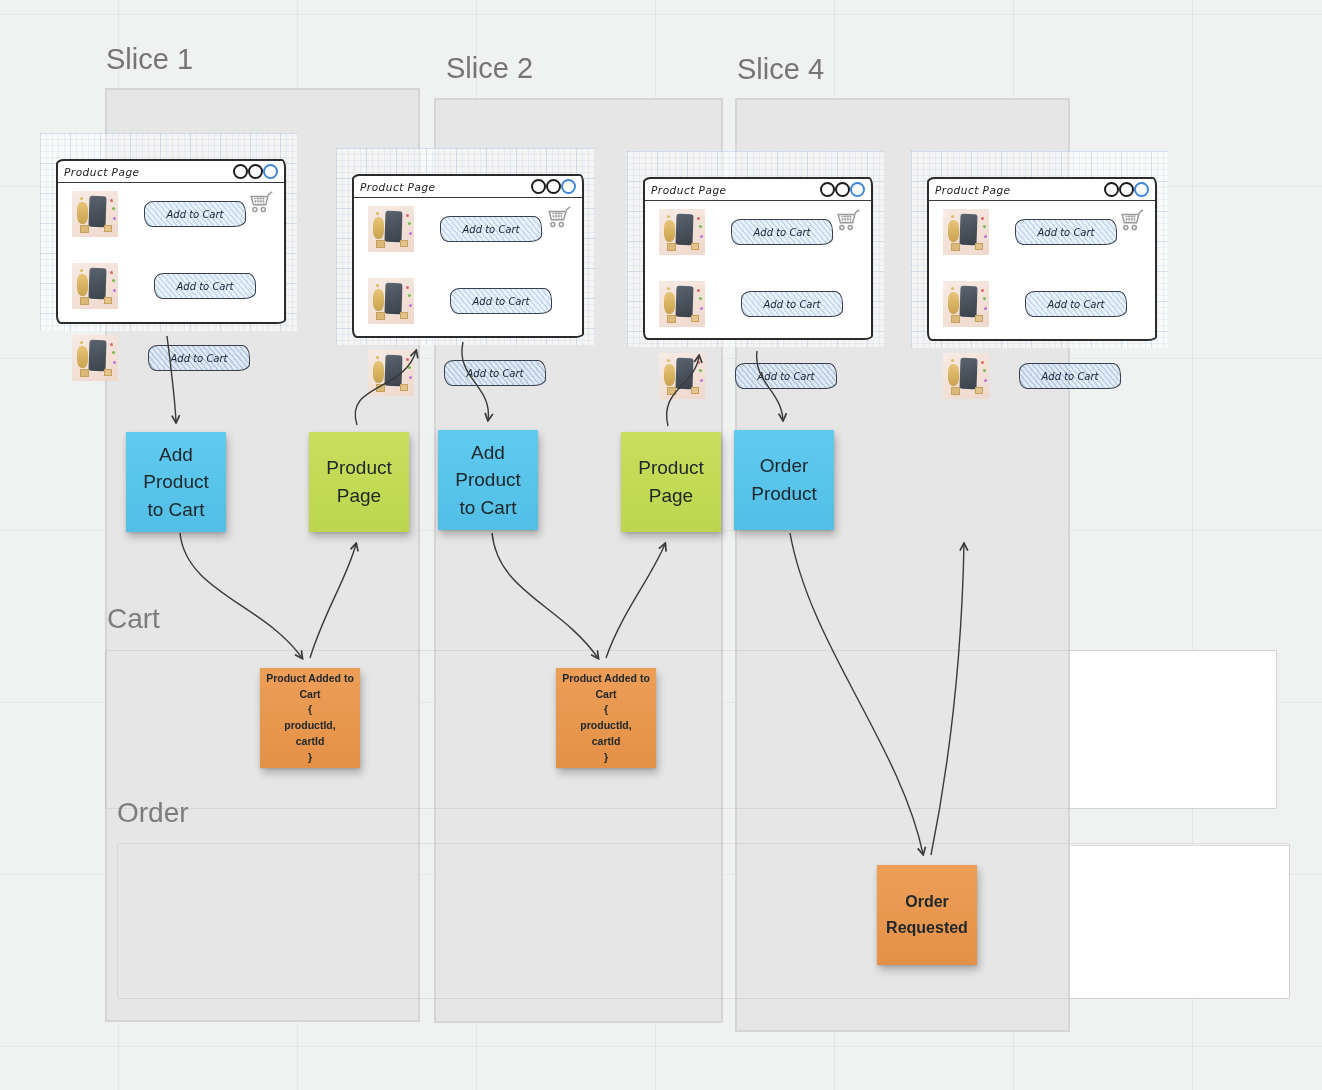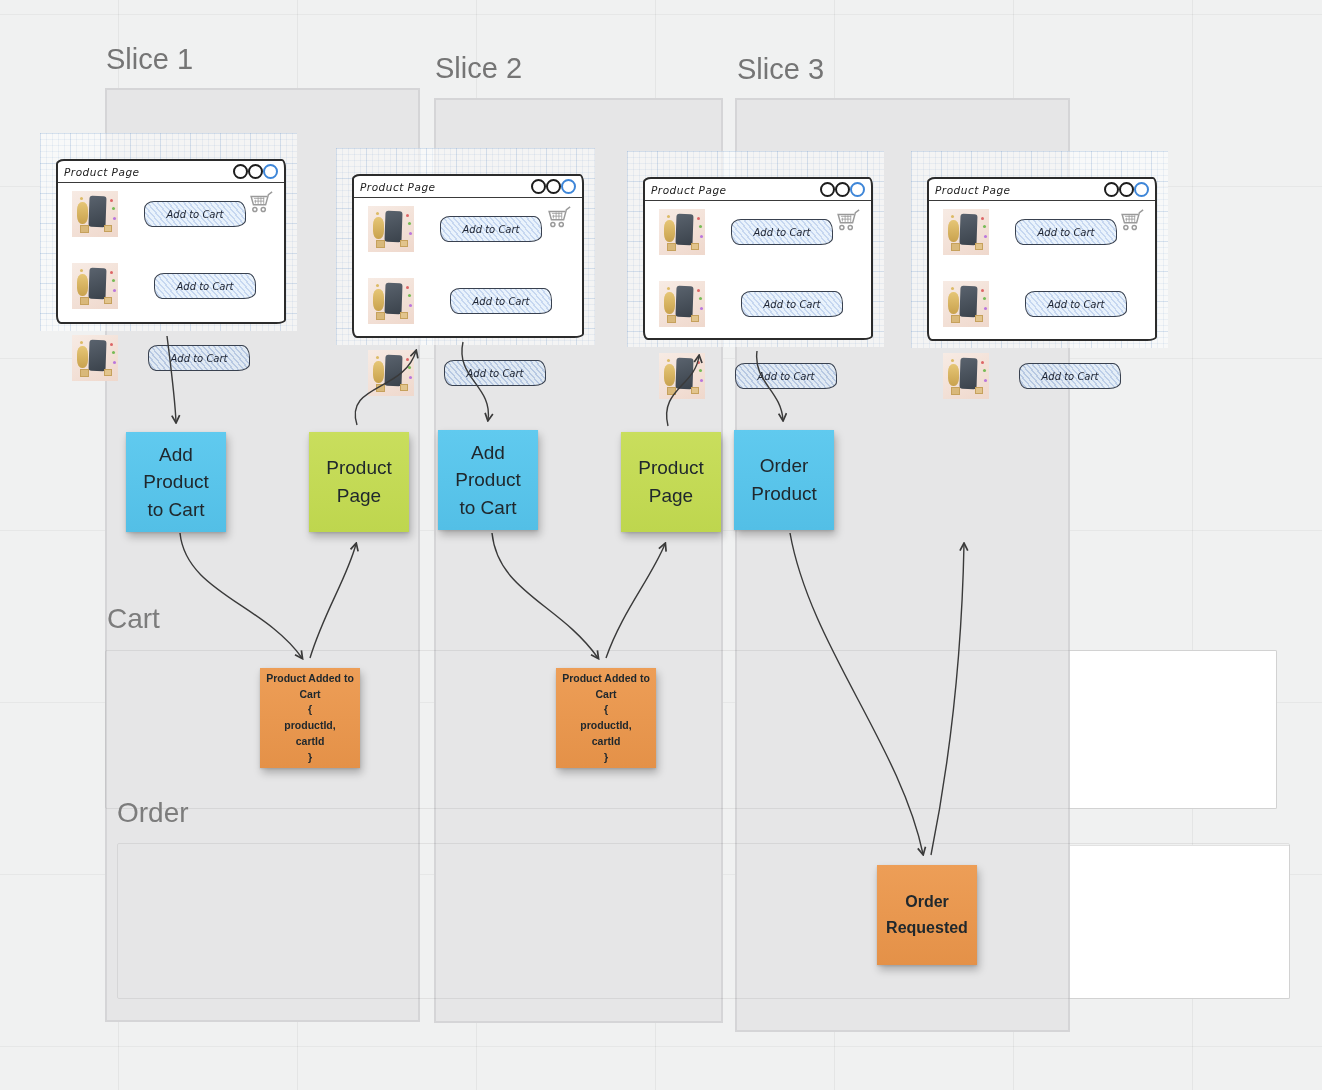--- a/index.html
+++ b/index.html
@@ -93,22 +93,22 @@
   <div class="lane-white" style="left:1069px;top:845px;width:219px;height:152px"></div>
 
   <div class="slice" style="left:105px;top:88px;width:315px;height:934px"></div>
   <div class="slice" style="left:434px;top:98px;width:289px;height:925px"></div>
   <div class="slice" style="left:735px;top:98px;width:335px;height:934px"></div>
 
   <div class="lane-outline" style="left:105px;top:650px;width:1170px;height:157px"></div>
   <div class="lane-outline" style="left:117px;top:843px;width:1171px;height:154px"></div>
 
   <div class="slice-label" style="left:106px;top:43px">Slice 1</div>
-  <div class="slice-label" style="left:435px;top:52px">Slice 2</div>
-  <div class="slice-label" style="left:737px;top:53px">Slice 3</div>
+  <div class="slice-label" style="left:446px;top:52px">Slice 2</div>
+  <div class="slice-label" style="left:737px;top:53px">Slice 4</div>
   <div class="lane-label" style="left:107px;top:603px">Cart</div>
   <div class="lane-label" style="left:117px;top:797px">Order</div>
 
   <div class="wireframe" style="left:40px;top:133px;width:257px;height:198px">
     <div class="window">
       <div class="win-header">
         <span class="win-title">Product Page</span>
         <span class="win-circles">
           <i class="wc"></i>
             <i class="wc"></i>

